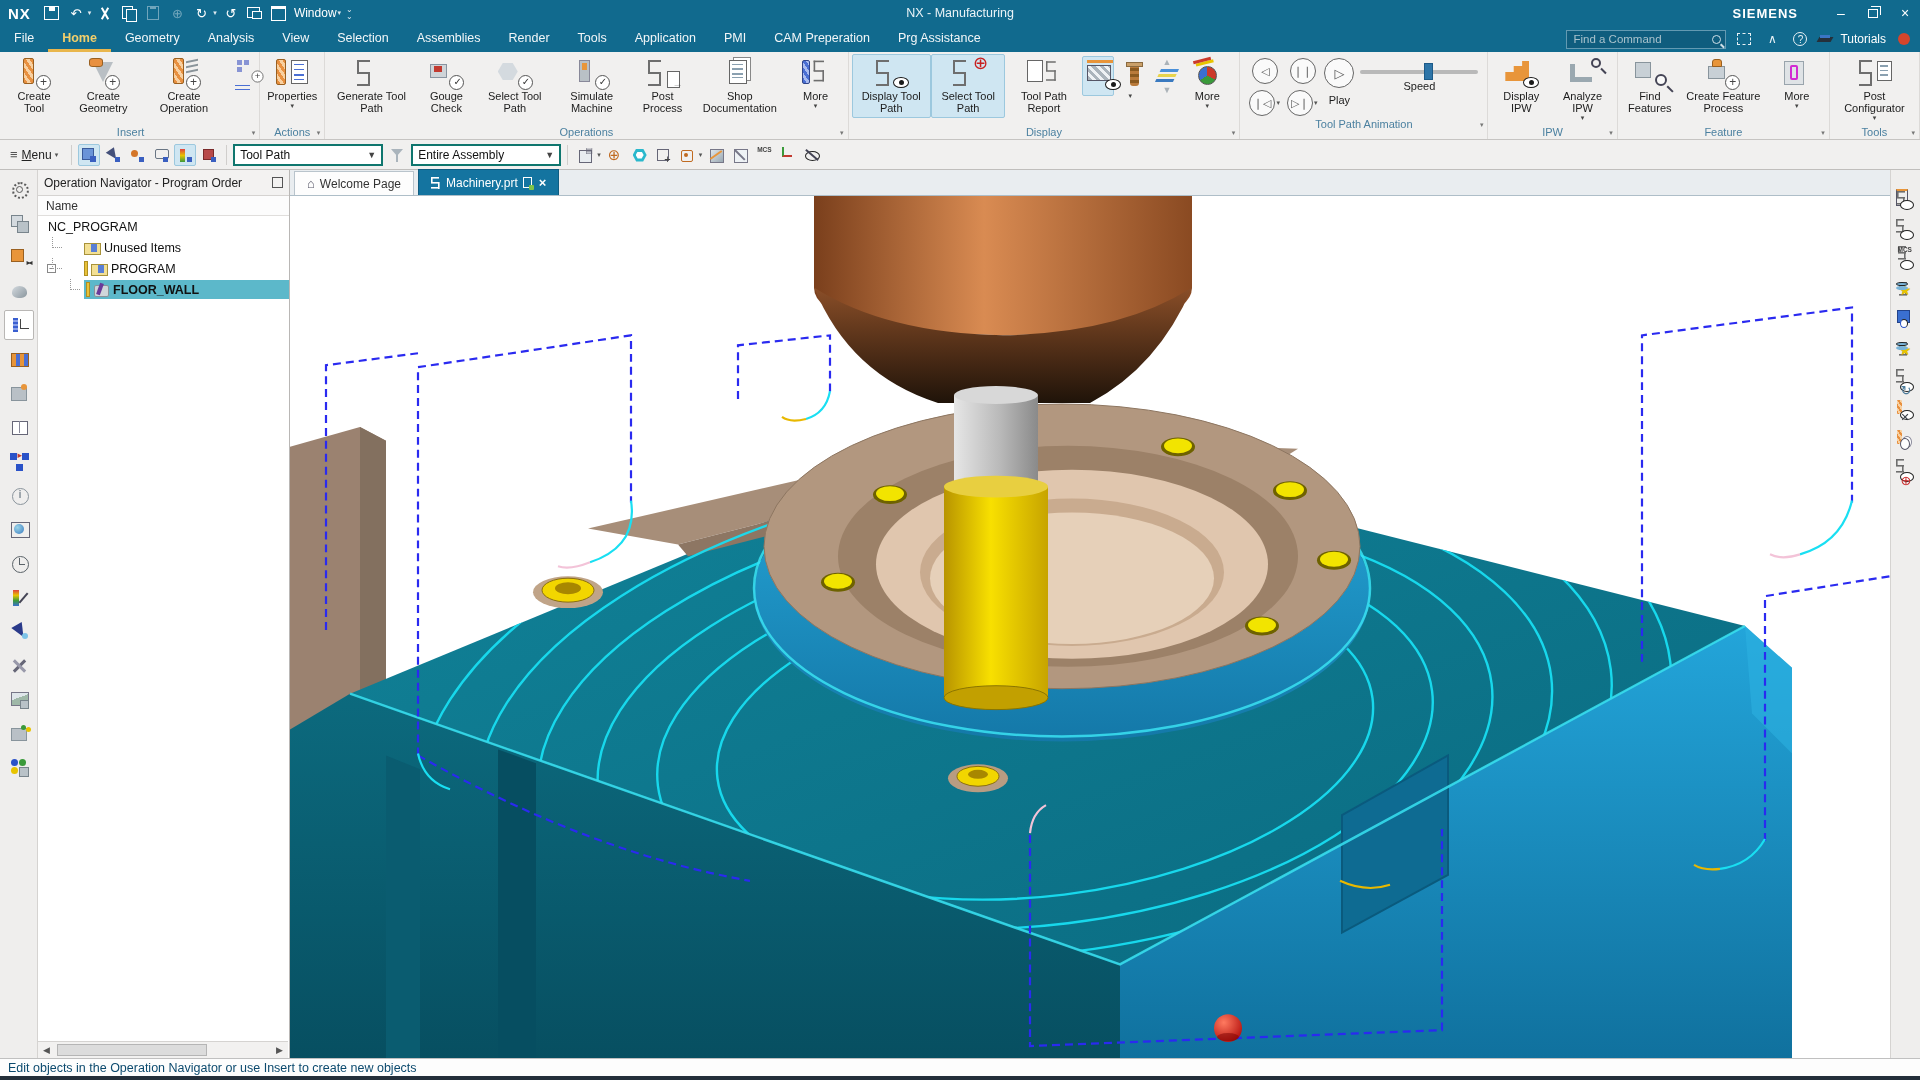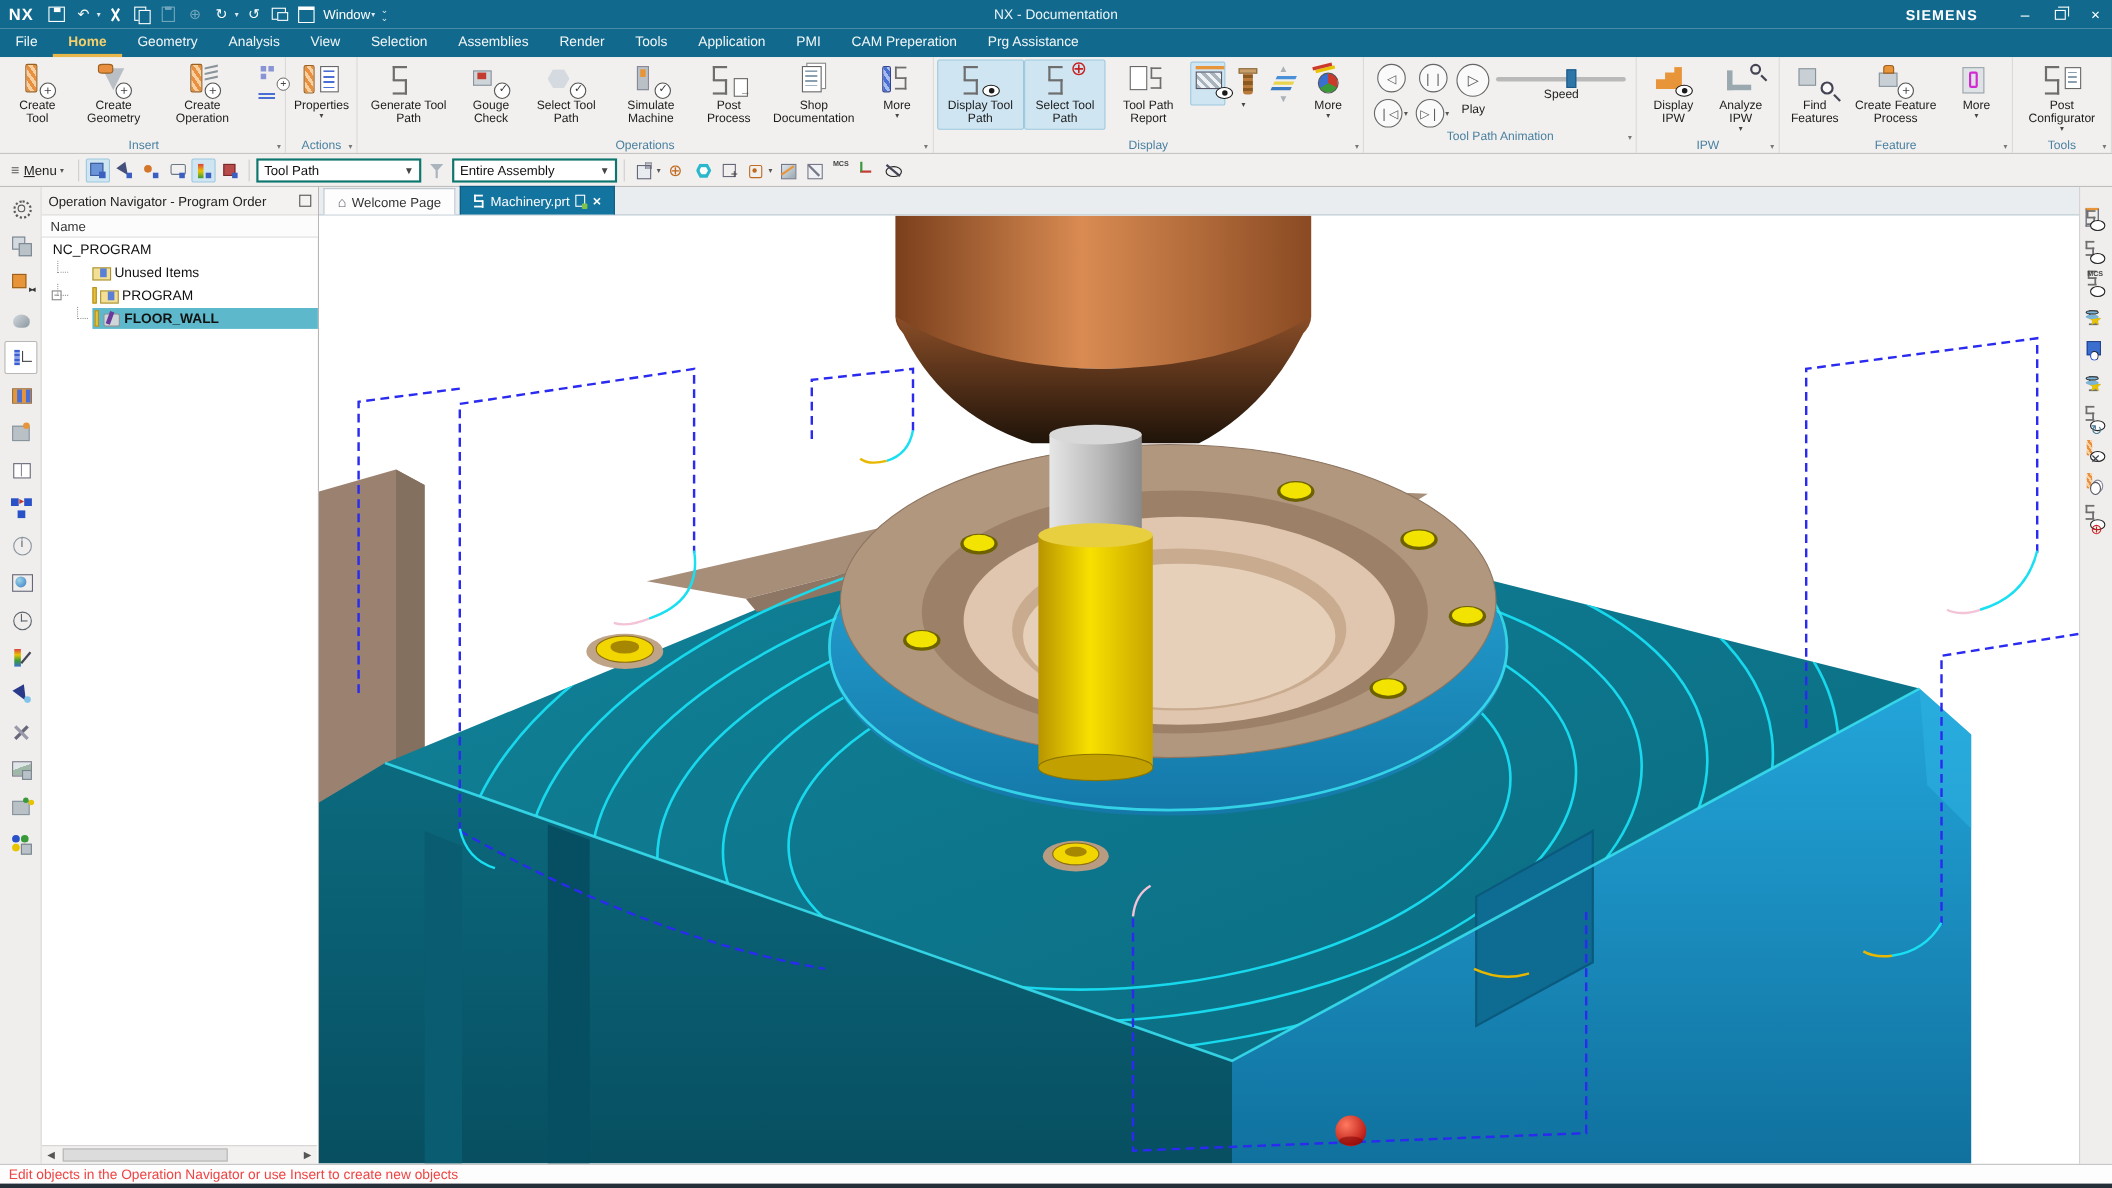--- a/index.html
+++ b/index.html
@@ -308,21 +308,21 @@
   [data-icon="object-display-icon"]::after{content:"";width:6px;height:7px;border-left:1.4px solid #2a52c8;border-bottom:1.4px solid #2a52c8;right:3px;bottom:4px;}
   [data-icon="regenerate-toolpath-icon"]::after{content:"↻";font-size:13px;color:#4a7a9a;right:1px;bottom:0;}
   [data-icon="delete-toolpath-icon"]::before{content:"";width:5px;height:14px;border-radius:1px;background:repeating-linear-gradient(55deg,#e89040 0 2px,#f8d0a0 2px 4px);left:3px;top:4px;}
   [data-icon="delete-toolpath-icon"]::after{content:"✕";font-size:11px;font-weight:700;color:#3a4048;right:3px;bottom:2px;}
   [data-icon="copy-toolpath-icon"]::before{content:"";width:5px;height:14px;border-radius:1px;background:repeating-linear-gradient(55deg,#e89040 0 2px,#f8d0a0 2px 4px);left:3px;top:4px;}
   [data-icon="copy-toolpath-icon"]::after{content:"";width:8px;height:10px;background:#fff;border:1.4px solid #556;right:3px;bottom:2px;box-shadow:2px -2px 0 -1px #fff,2px -2px 0 0 #889;}
   [data-icon="locate-toolpath-icon"]::after{content:"⊕";font-size:13px;color:#c82020;right:1px;bottom:0;}
 
   
   .statusbar{position:absolute;left:0;bottom:4px;width:1920px;height:18px;background:#fdfdfd;border-top:1px solid #c0c0c0;
-    display:flex;align-items:center;font-size:12.5px;color:#ef4444;padding:0 8px;}
+    display:flex;align-items:center;font-size:12.5px;color:#0c4a6e;padding:0 8px;}
   .bottomstrip{position:absolute;left:0;bottom:0;width:1920px;height:4px;background:#242f3a;}
 </style>
 </head>
 <body>
 
 <div class="titlebar">
   <span class="nxlogo">NX</span>
   <div class="qa">
 
   <span class="qaic" data-icon="save-icon">
@@ -354,21 +354,21 @@
       <span class="qaic" data-icon="cascade-windows-icon">
         <span class="g"></span>
       </span>
       <span class="qaic" data-icon="window-frame-icon">
         <span class="g"></span>
       </span>
     </div>
   <span class="winlabel">Window</span>
   <span class="qacaret">▾</span>
   <span class="dblchev">⌄<br>⌄</span>
-  <div class="tb-title">NX - Documentation</div>
+  <div class="tb-title">NX - Manufacturing</div>
   <div class="tb-right">
     <span class="brand">SIEMENS</span>
     <span class="wbtn">–</span>
     <span class="wbtn">
         <span class="restore"></span>
       </span>
     <span class="wbtn">×</span>
   </div>
 </div>
 
@@ -382,20 +382,34 @@
       <span class="mtab">View</span>
       <span class="mtab">Selection</span>
       <span class="mtab">Assemblies</span>
       <span class="mtab">Render</span>
       <span class="mtab">Tools</span>
       <span class="mtab">Application</span>
       <span class="mtab">PMI</span>
       <span class="mtab">CAM Preperation</span>
       <span class="mtab">Prg Assistance</span>
     </div>
+  <div class="mb-right">
+    <div class="findbox">
+      <input placeholder="Find a Command" style="">
+      <span class="mag"></span>
+    </div>
+    <span class="mbic" data-icon="fullscreen-icon"></span>
+    <span class="mbic">∧</span>
+    <span class="mbic">
+        <span class="helpc">?</span>
+      </span>
+    <span class="capic"></span>
+    <span class="tutlabel">Tutorials</span>
+    <span class="reddot"></span>
+  </div>
 </div>
 
 <div class="ribbon">
 
   <div class="rgroup">
     <div class="rbtns">
 
     <div class="rbtn">
           <span class="ric" data-icon="create-tool-icon">
             <i class="l1"></i>

